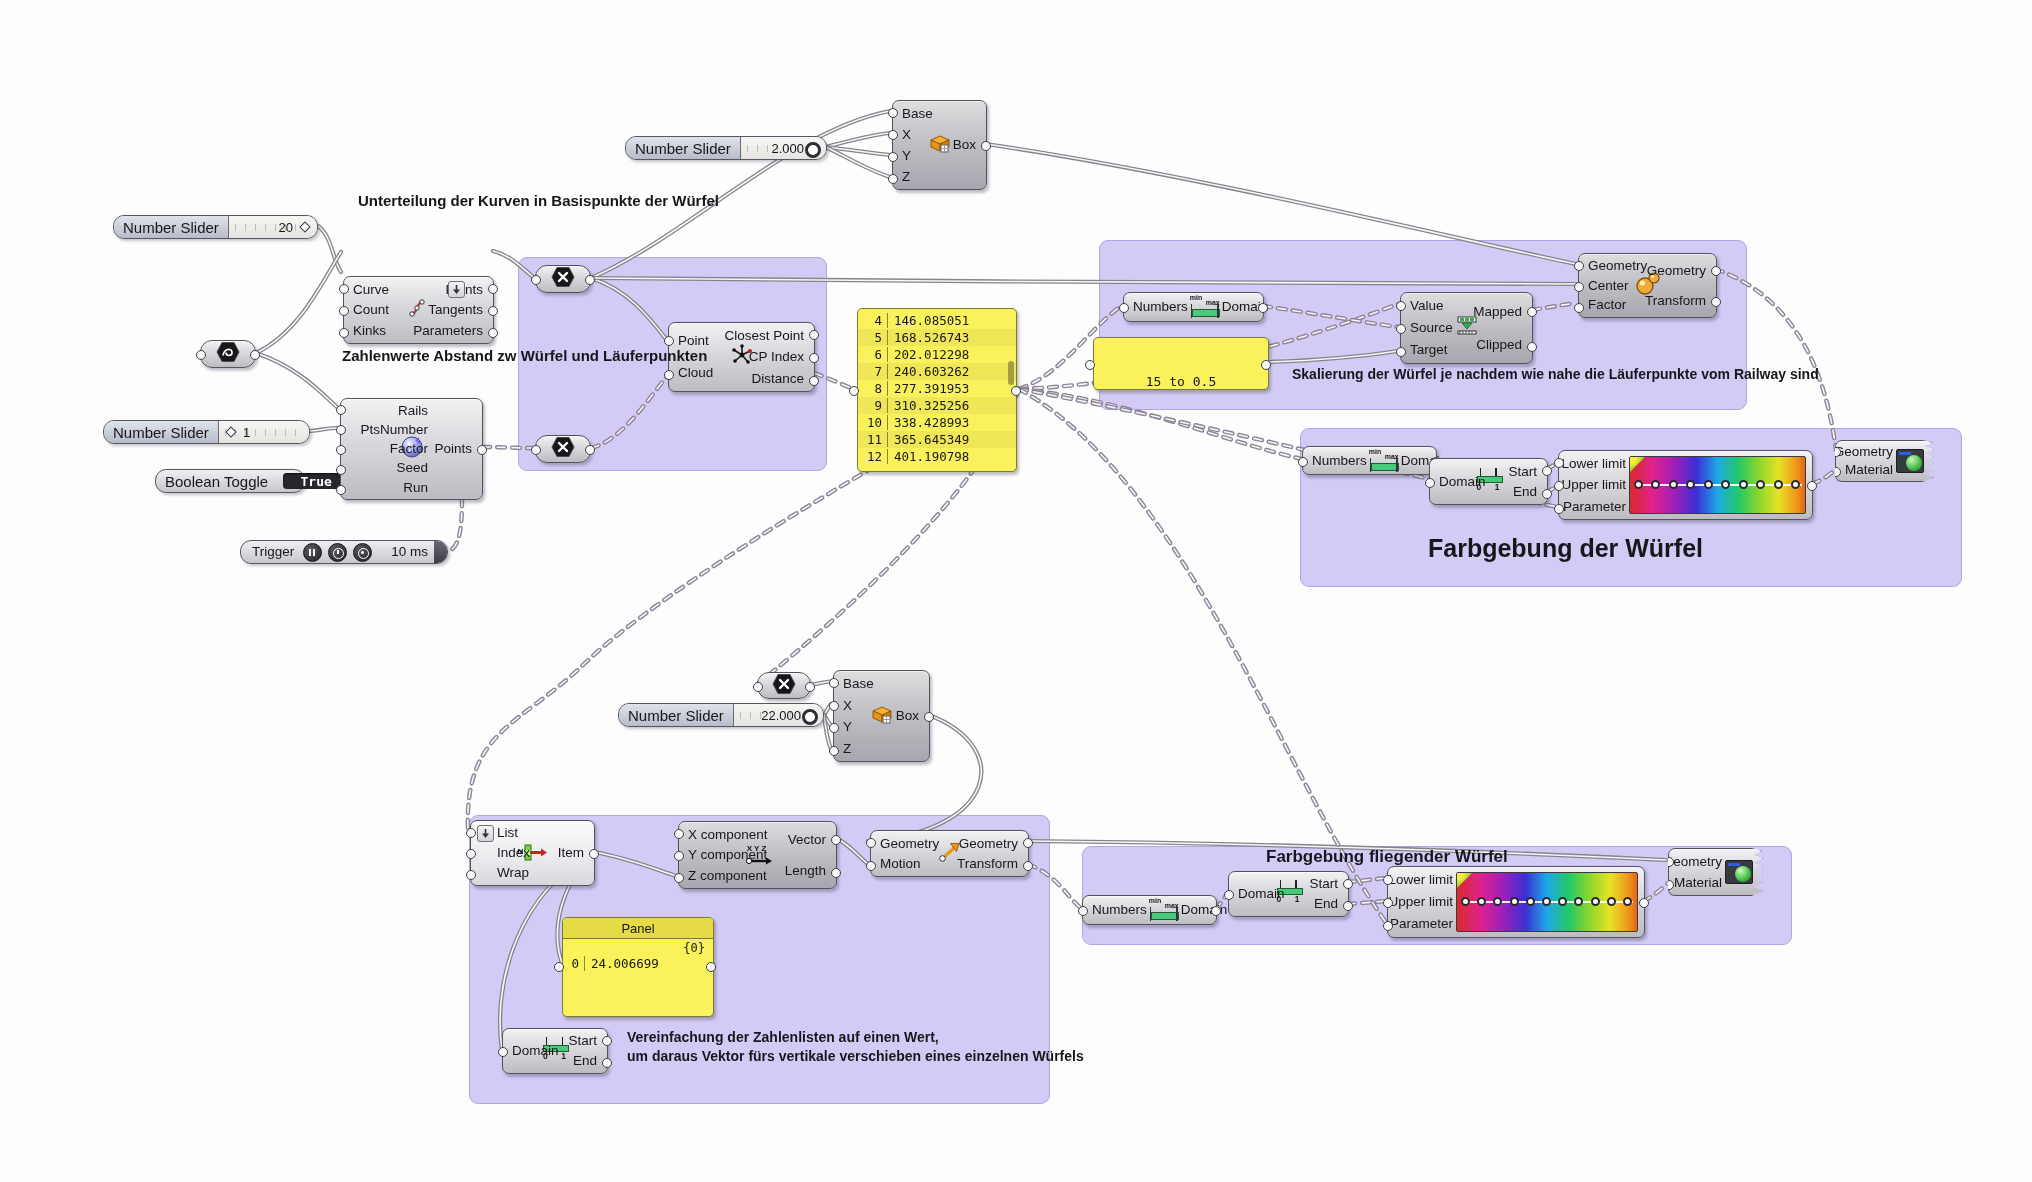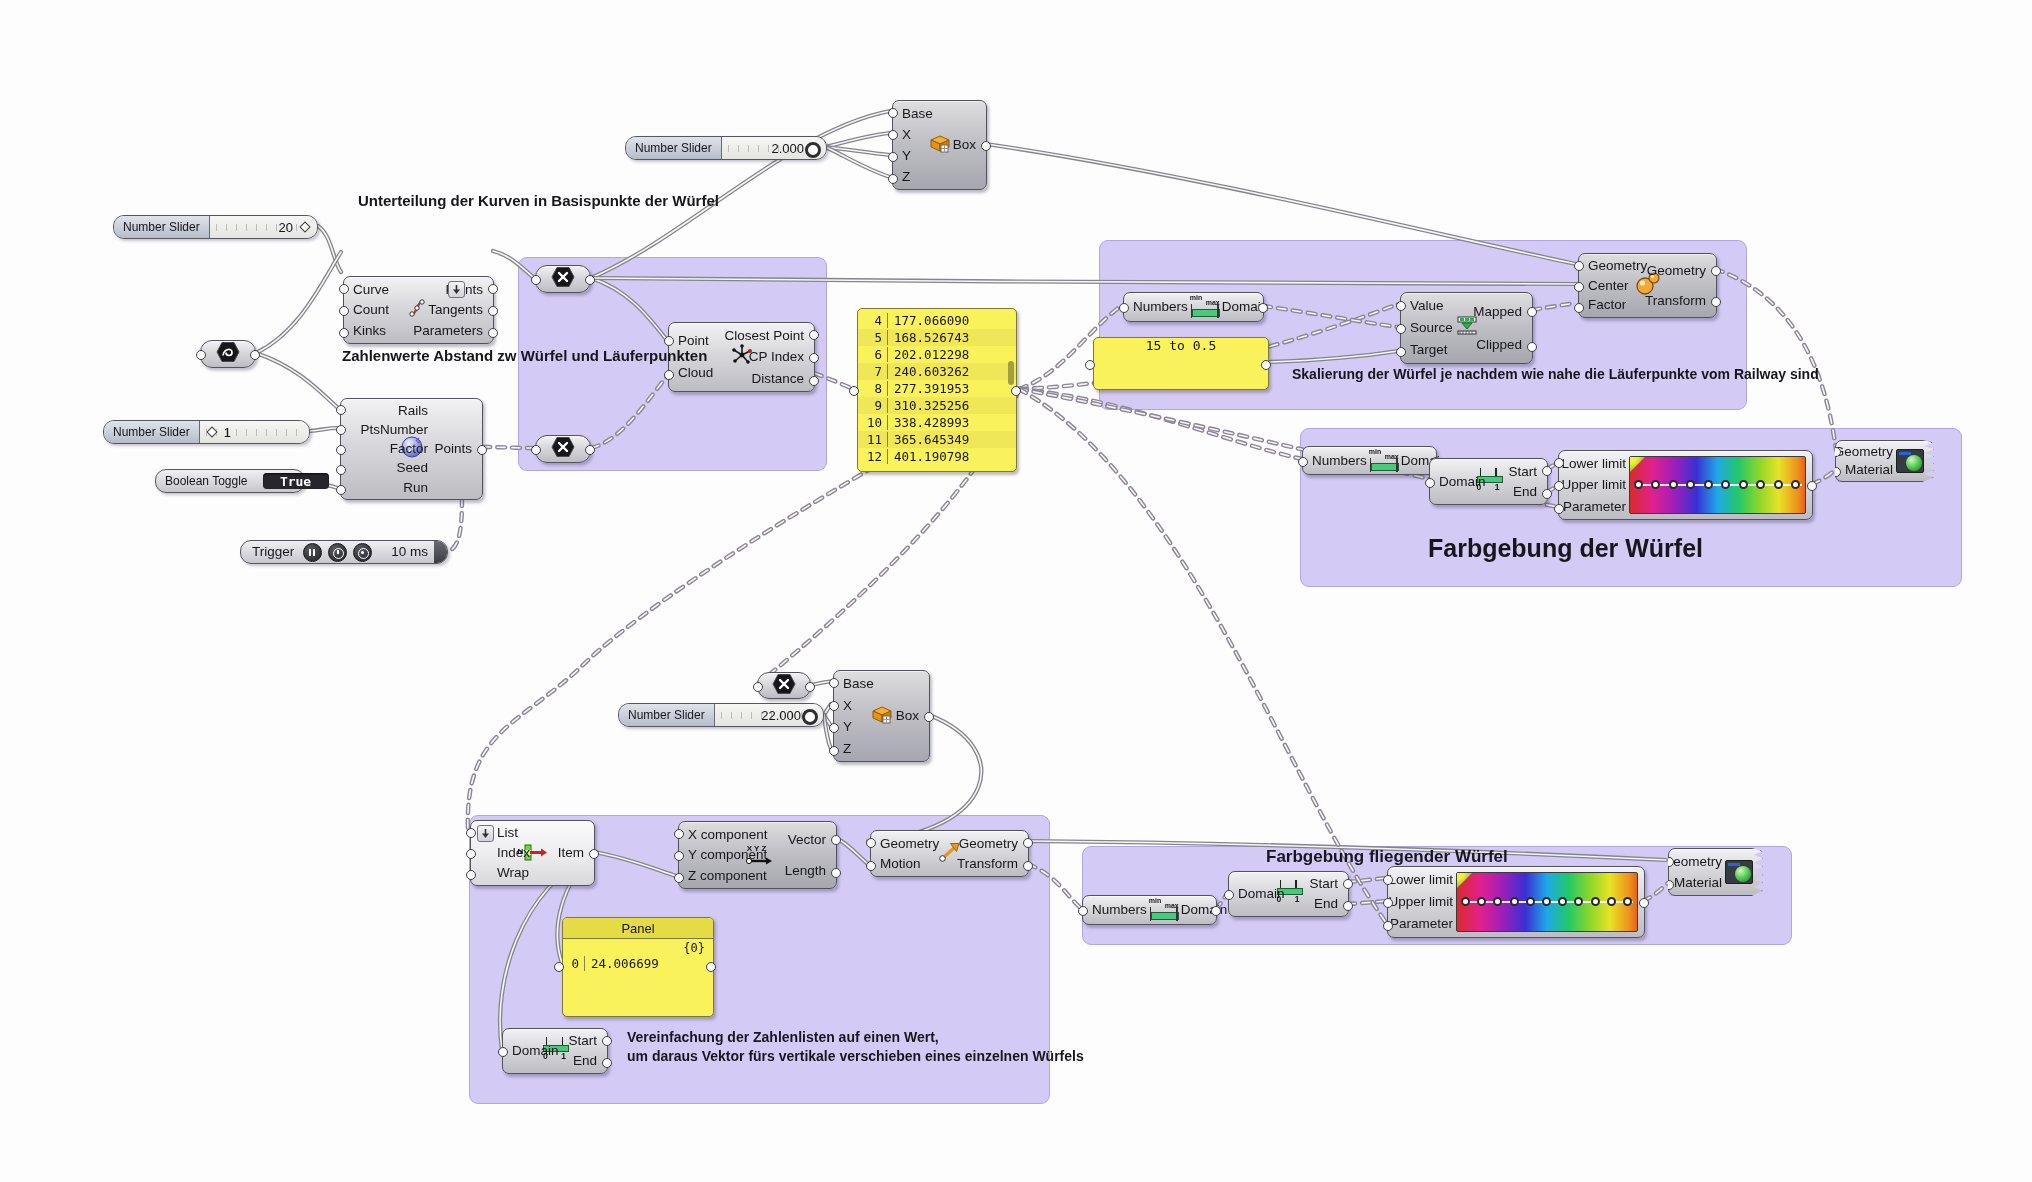--- a/index.html
+++ b/index.html
@@ -30,21 +30,21 @@
        background:#fff;border:2px solid #2a2a2e;box-sizing:border-box;}
   .ggrip{position:absolute;left:0;top:0;width:15px;height:15px;
        background:radial-gradient(circle at 0 0,#f3ef3a 30%,#7ac42a 75%,#3f8a1c);
        clip-path:polygon(0 0,100% 0,0 100%);}
   .preview{clip-path:polygon(0% 0%,88% 0%,100% 6%,90% 14%,100% 22%,90% 31%,100% 39%,90% 47%,
        100% 56%,90% 64%,100% 72%,90% 81%,100% 89%,88% 100%,0% 100%);}
   .note{position:absolute;z-index:5;font-weight:700;}
   .slider,.togglec,.triggerc{position:absolute;z-index:3;height:22px;border:1.5px solid #565660;
        border-radius:11px;background:linear-gradient(180deg,#f0f0f2,#c6c6cc);display:flex;align-items:center;
        box-shadow:2px 2px 3px rgba(70,70,90,.3);}
-  .slabel{height:100%;display:flex;align-items:center;padding:0 9px;font-size:12px;
+  .slabel{height:100%;display:flex;align-items:center;padding:0 9px;font-size:15px;
        background:linear-gradient(180deg,#dfe3ea,#b6bcca);border-right:1.5px solid #6a6a74;
        border-radius:10px 0 0 10px;white-space:nowrap;}
   .strack{position:relative;flex:1;height:100%;border-radius:0 10px 10px 0;
        background:linear-gradient(180deg,#f6f6f4,#e4e4e0);overflow:hidden;}
   .sticks{position:absolute;left:6px;right:6px;top:50%;height:7px;margin-top:-3px;
        background:repeating-linear-gradient(90deg,#bcbcb8 0 1px,transparent 1px 10px);}
   .sval{position:absolute;top:50%;transform:translateY(-50%);font-size:13px;background:transparent;}
   .knob-ring{position:absolute;top:50%;width:10px;height:10px;margin-top:-6px;border-radius:50%;
        background:#fff;border:3px solid #2e2e34;box-sizing:content-box;}
   .knob-dia{position:absolute;top:50%;width:8px;height:8px;margin-top:-4px;background:#fff;
@@ -230,21 +230,21 @@
       <span style="left:7px;top:7px;width:3px;height:3px;border-radius:50%"></span>
     </span>
   <span class="lbl" style="margin-left:16px">10 ms</span>
   <span class="tcap"></span>
 </div>
 
 <div class="panel" style="left:857px;top:308px;width:158px;height:162px">
   <div id="distrows" style="padding-top:3px">
       <div class="prow">
         <span class="pidx">4</span>
-        <span class="pvalv">177.066090</span>
+        <span class="pvalv">146.085051</span>
       </div>
       <div class="prow">
         <span class="pidx">5</span>
         <span class="pvalv">168.526743</span>
       </div>
       <div class="prow">
         <span class="pidx">6</span>
         <span class="pvalv">202.012298</span>
       </div>
       <div class="prow">
@@ -267,21 +267,21 @@
         <span class="pidx">11</span>
         <span class="pvalv">365.645349</span>
       </div>
       <div class="prow">
         <span class="pidx">12</span>
         <span class="pvalv">401.190798</span>
       </div>
     </div>
   <div class="scrollnub" style="top:52px"></div>
 </div>
-<div class="panel" style="left:1093px;top:337px;width:174px;height:51px;display:flex;align-items:flex-start;justify-content:center">
+<div class="panel" style="left:1093px;top:337px;width:174px;height:51px;display:flex;align-items:flex-end;justify-content:center">
   <span style="font-size:13px">15 to 0.5</span>
 </div>
 <div class="panel" style="left:562px;top:917px;width:150px;height:98px">
   <div class="ptitle">Panel</div>
   <div style="text-align:right;font-size:12px;padding:2px 8px 0 0">{0}</div>
   <div class="prow" style="background:transparent">
     <span class="pidx" style="width:16px">0</span>
     <span class="pvalv">24.006699</span>
   </div>
 </div>

